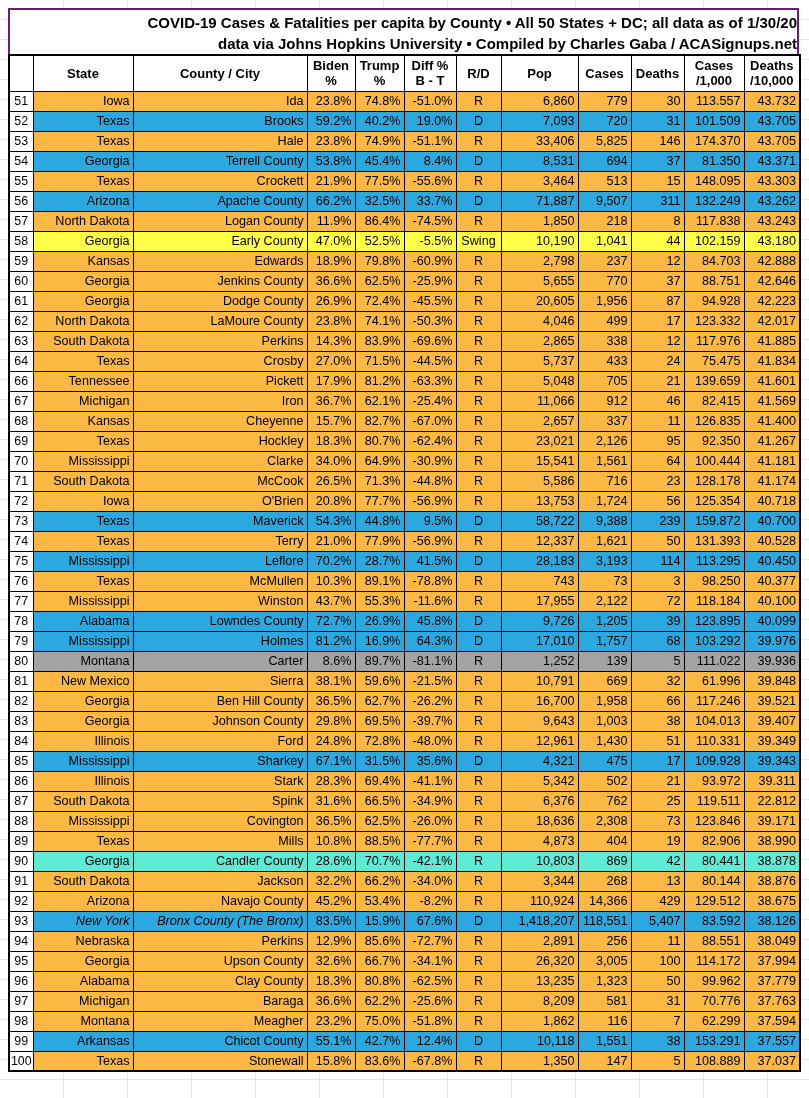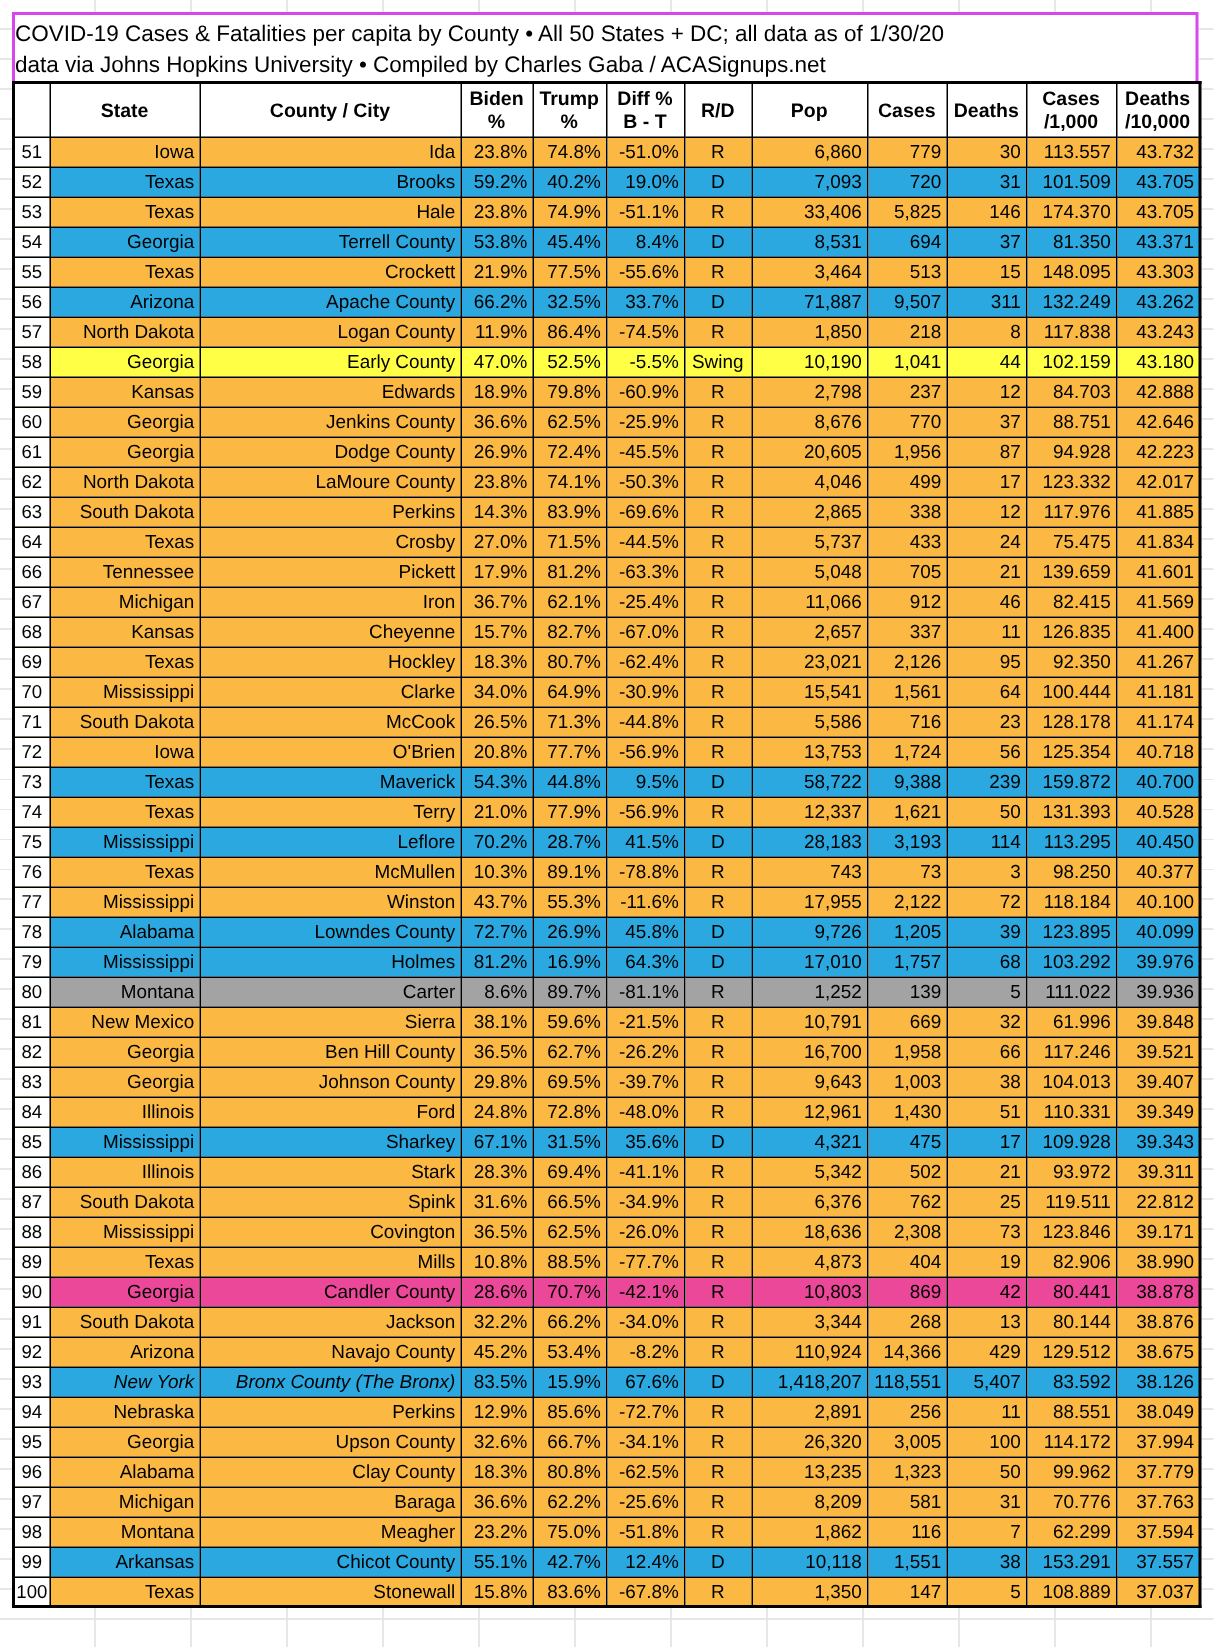--- a/index.html
+++ b/index.html
@@ -6,22 +6,22 @@
   body {
     width:809px; height:1098px; position:relative; overflow:hidden;
     font-family:"Liberation Sans", sans-serif;
     background:
       repeating-linear-gradient(to right, transparent 0 63px, #e7e7e7 63px 64px),
       repeating-linear-gradient(to bottom, transparent 0 19px, #e7e7e7 19px 20px),
       #ffffff;
   }
   .sheet { position:absolute; left:8px; top:8px; width:791px; }
   .title-box {
-    box-sizing:border-box; height:48px; border:2px solid #d946ef; background:#fff;
-    text-align:left; font-weight:400; font-size:15px; line-height:21px; padding-top:2px;
+    box-sizing:border-box; height:48px; border:2px solid #701a75; background:#fff;
+    text-align:right; font-weight:700; font-size:15px; line-height:21px; padding-top:2px;
   }
   table.county-table {
     border-collapse:collapse; table-layout:fixed; width:791px;
     margin-top:-2px; background:#fff; border:2px solid #000;
   }
   .county-table th, .county-table td {
     border:1px solid #000; overflow:hidden; white-space:nowrap; box-sizing:border-box;
   }
   .county-table th {
     background:#fff; font-weight:700; font-size:13px; line-height:15px;
@@ -207,21 +207,21 @@
           <td class="right">42.888</td>
         </tr>
         <tr style="background: rgb(251, 184, 67);">
           <td class="num">60</td>
           <td class="right">Georgia</td>
           <td class="right">Jenkins County</td>
           <td class="right">36.6%</td>
           <td class="right">62.5%</td>
           <td class="right">-25.9%</td>
           <td class="center">R</td>
-          <td class="right">8,676</td>
+          <td class="right">5,655</td>
           <td class="right">770</td>
           <td class="right">37</td>
           <td class="right">88.751</td>
           <td class="right">42.646</td>
         </tr>
         <tr style="background: rgb(251, 184, 67);">
           <td class="num">61</td>
           <td class="right">Georgia</td>
           <td class="right">Dodge County</td>
           <td class="right">26.9%</td>
@@ -605,21 +605,21 @@
           <td class="right">10.8%</td>
           <td class="right">88.5%</td>
           <td class="right">-77.7%</td>
           <td class="center">R</td>
           <td class="right">4,873</td>
           <td class="right">404</td>
           <td class="right">19</td>
           <td class="right">82.906</td>
           <td class="right">38.990</td>
         </tr>
-        <tr style="background: #ec4899; padding-left: 14px;">
+        <tr style="background: #5eead4; padding-left: 14px;">
           <td class="num">90</td>
           <td class="right">Georgia</td>
           <td class="right">Candler County</td>
           <td class="right">28.6%</td>
           <td class="right">70.7%</td>
           <td class="right">-42.1%</td>
           <td class="center">R</td>
           <td class="right">10,803</td>
           <td class="right">869</td>
           <td class="right">42</td>

